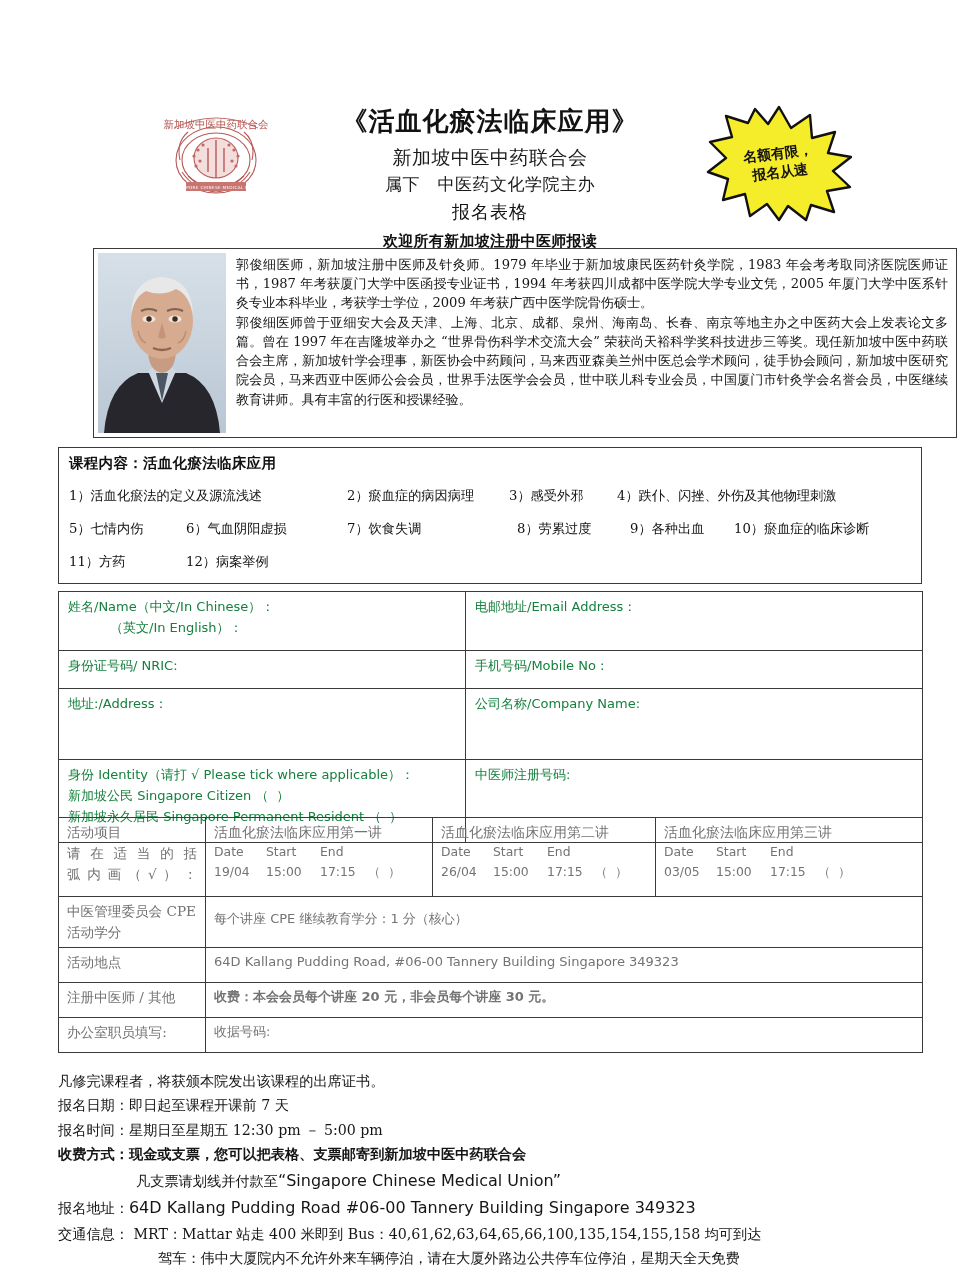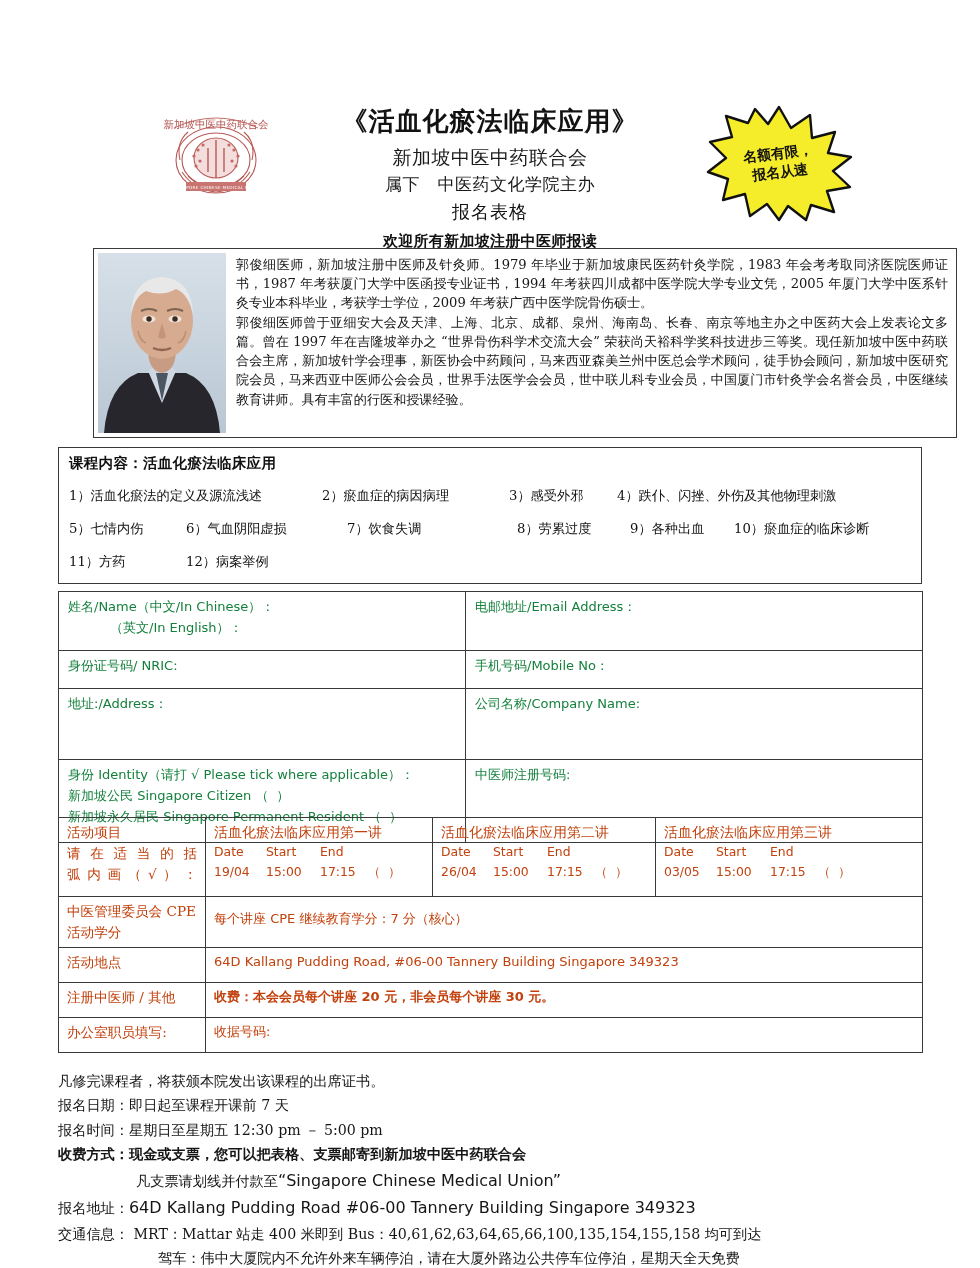--- a/index.html
+++ b/index.html
@@ -206,21 +206,21 @@
     width: 864px;
     border-collapse: collapse;
     table-layout: fixed;
     font-family: "DejaVu Sans", "Liberation Sans", sans-serif;
   }
   .sched-table td {
     border: 1px solid #3a3a3a;
     padding: 4px 8px;
     vertical-align: top;
     font-size: 12.6px;
-    color: #c2410c;
+    color: #737373;
   }
   .sess-title {
     font-family: "DejaVu Serif", "Liberation Serif", serif;
     font-size: 14px;
     line-height: 1.45;
     white-space: nowrap;
   }
   .sess-grid {
     display: grid;
     grid-template-columns: 52px 54px 48px auto;
@@ -368,21 +368,21 @@
     </div>
   </div>
 
   <div class="course-box">
     <div class="course-head">
       <span>课程内容：</span><span>活血化瘀法临床应用</span>
     </div>
 
     <div class="course-row first">
       <span class="course-item" style="left:0px">1）活血化瘀法的定义及源流浅述</span>
-      <span class="course-item" style="left:253px">2）瘀血症的病因病理</span>
+      <span class="course-item" style="left:278px">2）瘀血症的病因病理</span>
       <span class="course-item" style="left:440px">3）感受外邪</span>
       <span class="course-item" style="left:548px">4）跌仆、闪挫、外伤及其他物理刺激</span>
     </div>
 
     <div class="course-row">
       <span class="course-item" style="left:0px">5）七情内伤</span>
       <span class="course-item" style="left:117px">6）气血阴阳虚损</span>
       <span class="course-item" style="left:278px">7）饮食失调</span>
       <span class="course-item" style="left:448px">8）劳累过度</span>
       <span class="course-item" style="left:561px">9）各种出血</span>
@@ -502,21 +502,21 @@
           </div>
         </td>
       </tr>
 
       <tr>
         <td style="height:38px">
           <div class="label-zh">中医管理委员会 CPE</div>
           <div class="label-zh">活动学分</div>
         </td>
         <td colspan="3">
-          <div class="val-zh" style="padding-top:8px">每个讲座 CPE 继续教育学分：7 分（核心）</div>
+          <div class="val-zh" style="padding-top:8px">每个讲座 CPE 继续教育学分：1 分（核心）</div>
         </td>
       </tr>
 
       <tr>
         <td style="height:26px">
           <div class="label-zh">活动地点</div>
         </td>
         <td colspan="3">
           <div class="val-zh">64D Kallang Pudding Road, #06-00 Tannery Building   Singapore 349323</div>
         </td>

